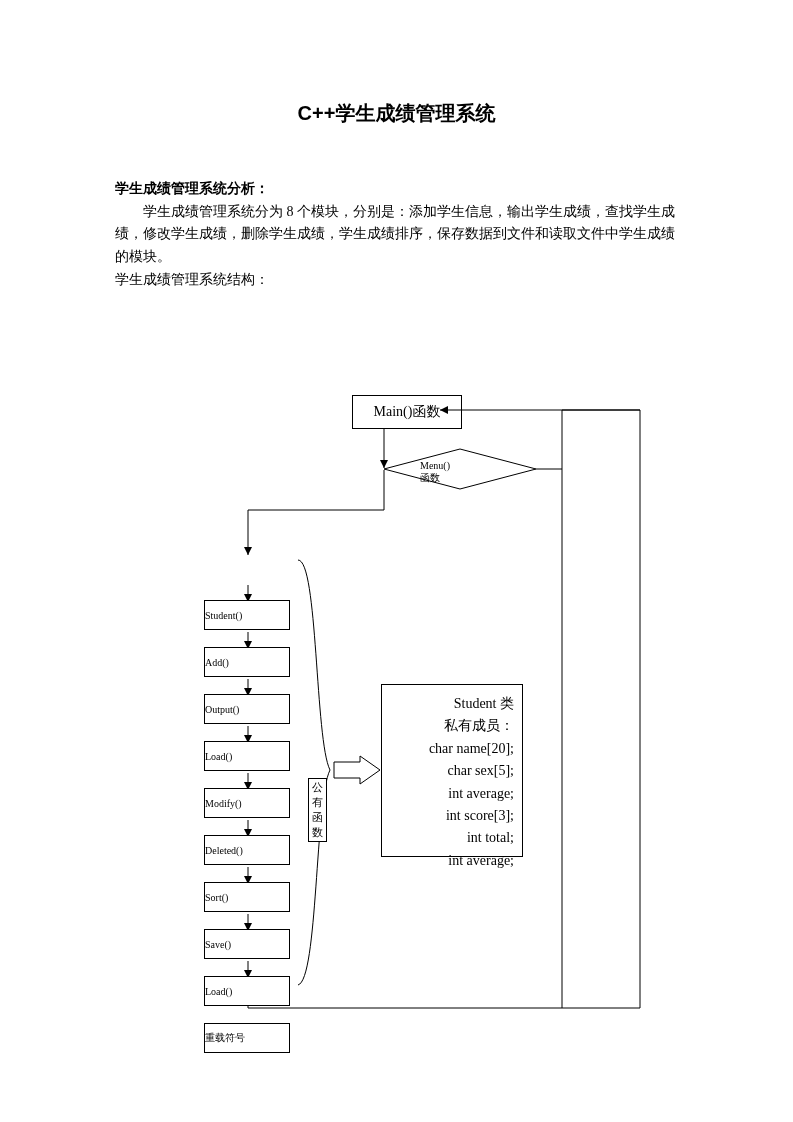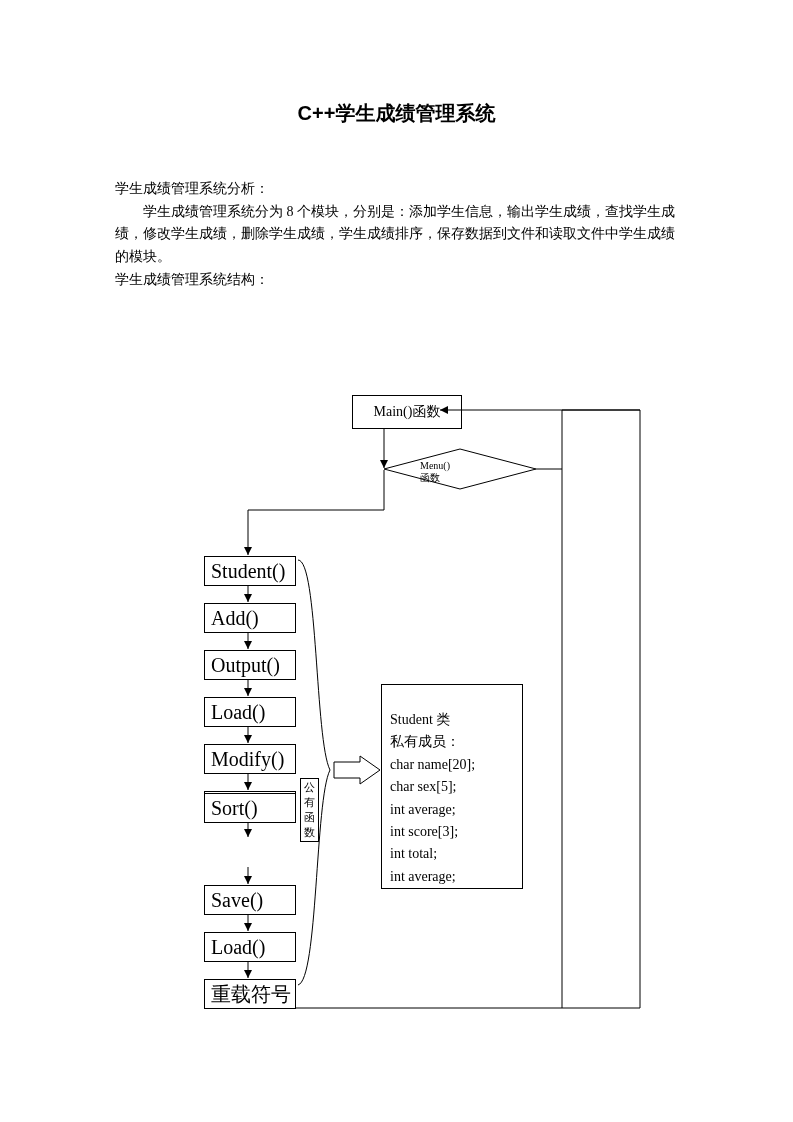--- a/index.html
+++ b/index.html
@@ -28,21 +28,21 @@
     font-family: "SimHei","黑体",sans-serif;
   }
   .intro {
     position: absolute;
     top: 178px;
     left: 115px;
     width: 565px;
     font-size: 14px;
     line-height: 1.62;
   }
-  .bold { font-weight: normal; }
+  .bold { font-weight: bold; }
   .indent { text-indent: 2em; display: block; }
   .diagram {
     position: absolute;
     left: 0;
     top: 0;
   }
   .box {
     position: absolute;
     border: 1px solid #000;
     background: #fff;
@@ -53,41 +53,42 @@
     font-family: "Times New Roman", serif;
     margin-left: 22px;
   }
   .box-cn {
     font-family: "SimSun","宋体",serif;
   }
   .func-box {
     position: absolute;
     border: 1px solid #000;
     background: #fff;
-    font-size: 20px;
+    font-size: 10px;
     display: flex;
     align-items: center;
-    padding-left: 6px;
     font-family: "Times New Roman", serif;
     height: 28px;
     width: 84px;
     left: 204px;
+    margin-top: 44px;
   }
   .class-box {
     position: absolute;
     border: 1px solid #000;
     background: #fff;
     font-size: 14px;
     line-height: 1.6;
-    padding: 24px 8px;
+    padding: 8px 8px;
     font-family: "Times New Roman", serif;
     left: 381px;
     top: 684px;
     width: 124px;
     height: 155px;
+    text-align: right;
   }
   .class-box .cn { font-family: "SimSun","宋体",serif; }
   svg.lines {
     position: absolute;
     left: 0; top: 0;
     width: 793px; height: 1122px;
     pointer-events: none;
   }
   .arrow-label {
     position: absolute;
@@ -192,34 +193,34 @@
       </div>
     <div class="func-box" style="top:697px;">
         <span>Load()</span>
       </div>
     <div class="func-box" style="top:744px;">
         <span>Modify()</span>
       </div>
     <div class="func-box" style="top:791px;">
         <span>Deleted()</span>
       </div>
-    <div class="func-box" style="top:793px;align-items:center;">
+    <div class="func-box" style="top:838px;align-items:center;">
         <span>Sort()</span>
       </div>
     <div class="func-box" style="top:885px;">
         <span>Save()</span>
       </div>
     <div class="func-box" style="top:932px;">
         <span>Load()</span>
       </div>
     <div class="func-box box-cn" style="top:979px;">
         <span>重载符号</span>
       </div>
 
-    <div class="arrow-label" style="left:300px; top:778px;text-align:center;">公有函数</div>
+    <div class="arrow-label" style="left:308px; top:778px;text-align:center;">公有函数</div>
 
     <div class="class-box">
       <span class="cn">Student 类</span><br>
       <span class="cn">私有成员：</span><br>
       <span>char name[20];</span><br>
       <span>char sex[5];</span><br>
       <span>int average;</span><br>
       <span>int score[3];</span><br>
       <span>int total;</span><br>
       <span>int average;</span>

